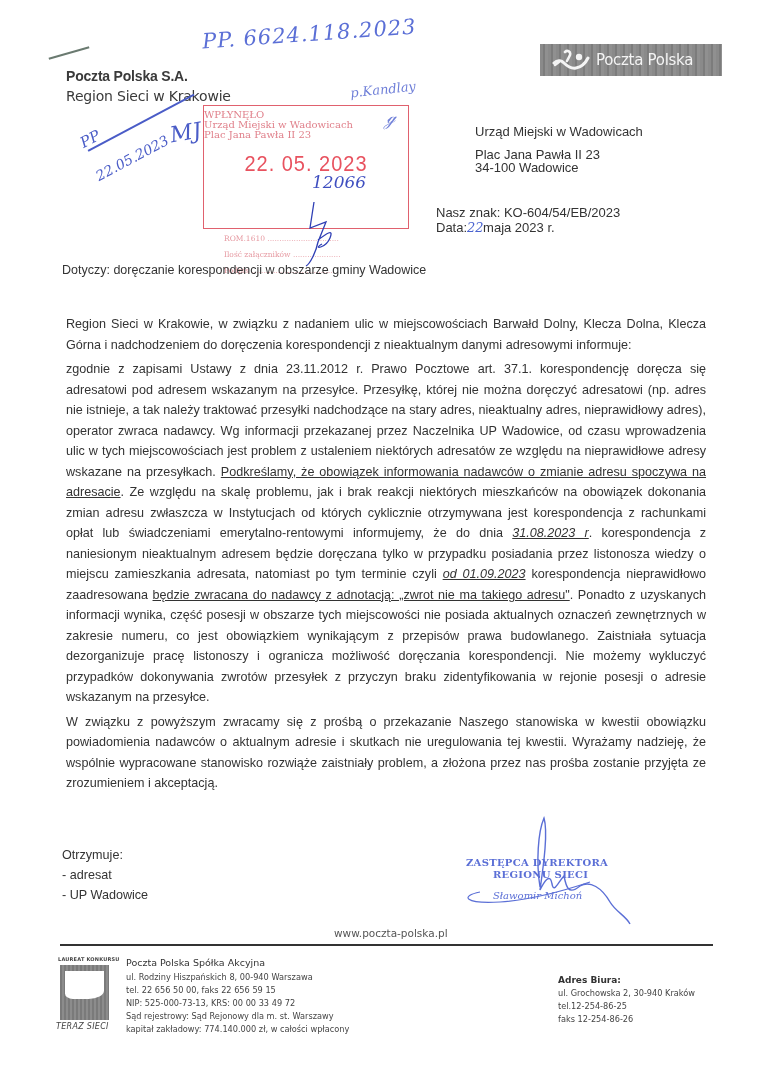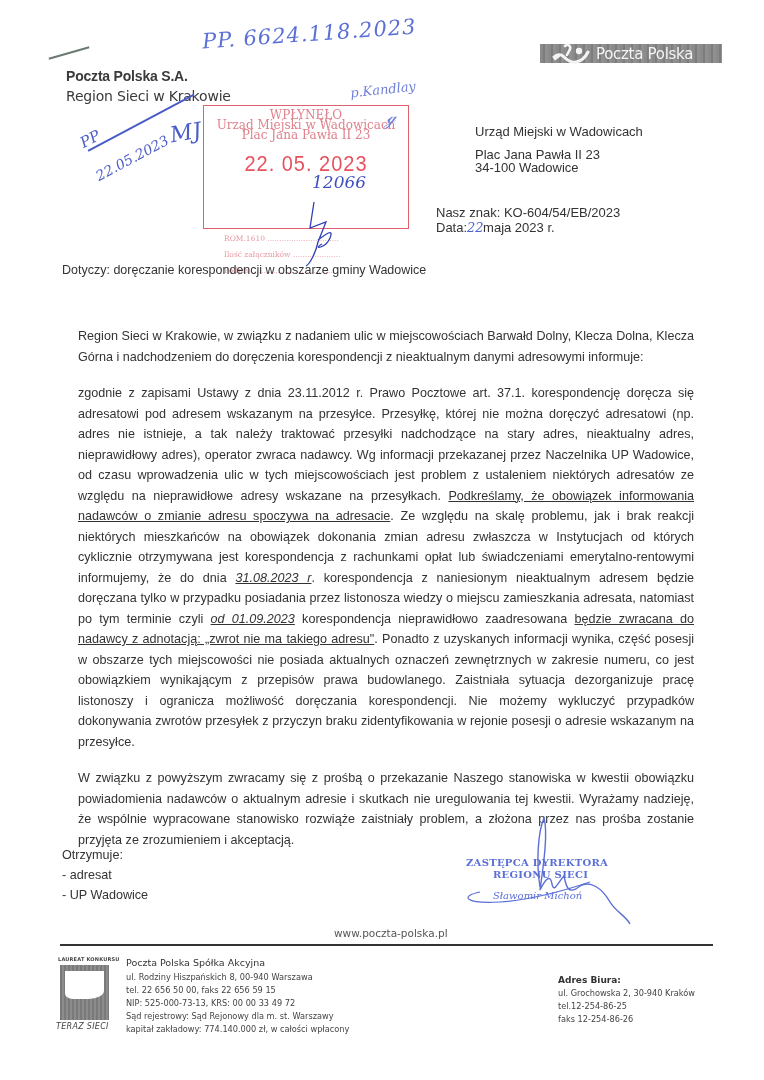--- a/index.html
+++ b/index.html
@@ -6,49 +6,49 @@
   body { width: 764px; height: 1080px; position: relative; overflow: hidden;
          font-family: "Liberation Sans", sans-serif; color: #2a2a2a; }
   .abs { position: absolute; }
 
   
   .sender-name { left: 66px; top: 68px; font-family: Liberation Sans, sans-serif; font-weight: bold; font-size: 14px; color: #3a3a3a; letter-spacing: -0.2px; }
   .sender-region { left: 66px; top: 88px; font-family: "DejaVu Sans", sans-serif; font-size: 14px; color: #3a3a3a; letter-spacing: -0.2px; }
   .pen-dash { left: 48px; top: 52px; width: 42px; height: 2px; background: #6a7a70; transform: rotate(-16deg); }
   .hand-ref { left: 202px; top: 22px; font-family: "DejaVu Serif", serif; font-style: italic; font-size: 21px; color: #5b6fd6; transform: rotate(-4deg); letter-spacing: 1px; }
 
-  .logo { left: 540px; top: 44px; width: 182px; height: 19px; background: repeating-linear-gradient(90deg, #8a8a8a 0 3px, #7c7c7c 3px 5px, #909090 5px 8px); display: flex; align-items: center; }
+  .logo { left: 540px; top: 44px; width: 182px; height: 32px; background: repeating-linear-gradient(90deg, #8a8a8a 0 3px, #7c7c7c 3px 5px, #909090 5px 8px); display: flex; align-items: center; }
   .logo-mark { margin-left: 12px; width: 38px; height: 22px; position: relative; }
   .logo-mark svg { width: 38px; height: 22px; display: block; }
   .logo-text { margin-left: 6px; color: #f4f4f4; font-family: "DejaVu Sans", sans-serif; font-size: 15px; letter-spacing: -0.3px; }
 
   
   .stamp { left: 203px; top: 105px; width: 204px; height: 122px; border: 1.5px solid #e0616e; color: #d9848e; font-family: "DejaVu Serif", serif; }
-  .stamp-head { position: absolute; left: 0; right: 0; top: 4px; text-align: center; font-size: 12px; line-height: 10px; color: #e0808b; }
+  .stamp-head { position: absolute; left: 0; right: 0; top: 4px; text-align: left; font-size: 10px; line-height: 10px; color: #e0808b; }
   .stamp-date { position: absolute; left: 0; right: 0; top: 46px; text-align: center; font-family: "Liberation Sans", sans-serif; font-size: 20px; color: #e8525f; letter-spacing: 1px; transform: scaleY(1.1); }
   .stamp-row { position: absolute; left: 20px; font-size: 7.5px; color: #e69aa2; margin-top: 48px; }
   .stamp-hand { position: absolute; font-family: "DejaVu Serif", serif; font-style: italic; color: #3f4fc0; }
 
   .hand-pp { left: 80px; top: 130px; font-family: "DejaVu Serif", serif; font-style: italic; color: #4a5cc7; font-size: 15px; transform: rotate(-28deg); }
   .hand-date { left: 92px; top: 150px; font-family: "DejaVu Serif", serif; font-style: italic; color: #4a5cc7; font-size: 14px; transform: rotate(-28deg); }
   .hand-line { left: 88px; top: 150px; width: 120px; height: 1.5px; background: #4a5cc7; transform: rotate(-28deg); transform-origin: left center; }
   .hand-initials { left: 170px; top: 120px; font-family: "DejaVu Serif", serif; font-style: italic; color: #4a5cc7; font-size: 22px; transform: rotate(-10deg); }
   .hand-kandlay { left: 350px; top: 82px; font-family: "DejaVu Serif", serif; font-style: italic; color: #6f7fd8; font-size: 13px; transform: rotate(-6deg); }
   .hand-sig1 { left: 386px; top: 106px; font-family: "DejaVu Serif", serif; font-style: italic; color: #6f7fd8; font-size: 16px; }
 
   
   .recipient { left: 475px; font-size: 13px; color: #333; }
   .ref { left: 436px; font-size: 13px; color: #333; line-height: 15px; }
   .ref .day { display: inline-block; width: 16px; color: #4a63d0; font-style: italic; font-family: "DejaVu Serif", serif; }
 
   .subject { left: 62px; top: 263px; font-size: 12.5px; color: #333; }
 
   
   .body-text { left: 62px; top: 310px; width: 648px; font-size: 12.6px; line-height: 20.5px; color: #333; text-align: justify; }
-  .body-text p { margin: 16px; }
+  .body-text p { margin: 4px; }
   .u { text-decoration: underline; }
   .ui { text-decoration: underline; font-style: italic; }
 
   .cc { left: 62px; font-size: 12.6px; color: #333; }
 
   
   .sig-title { left: 466px; top: 857px; font-family: "DejaVu Serif", serif; font-weight: bold; font-size: 10px; color: #5b6fd6; letter-spacing: 0.3px; }
   .sig-sub { left: 493px; top: 869px; font-family: "DejaVu Serif", serif; font-weight: bold; font-size: 10px; color: #5b6fd6; letter-spacing: 0.3px; }
   .sig-name { left: 493px; top: 890px; font-family: "DejaVu Serif", serif; font-style: italic; font-size: 10px; color: #5b6fd6; }
   .sig-svg { left: 440px; top: 812px; width: 220px; height: 130px; }

